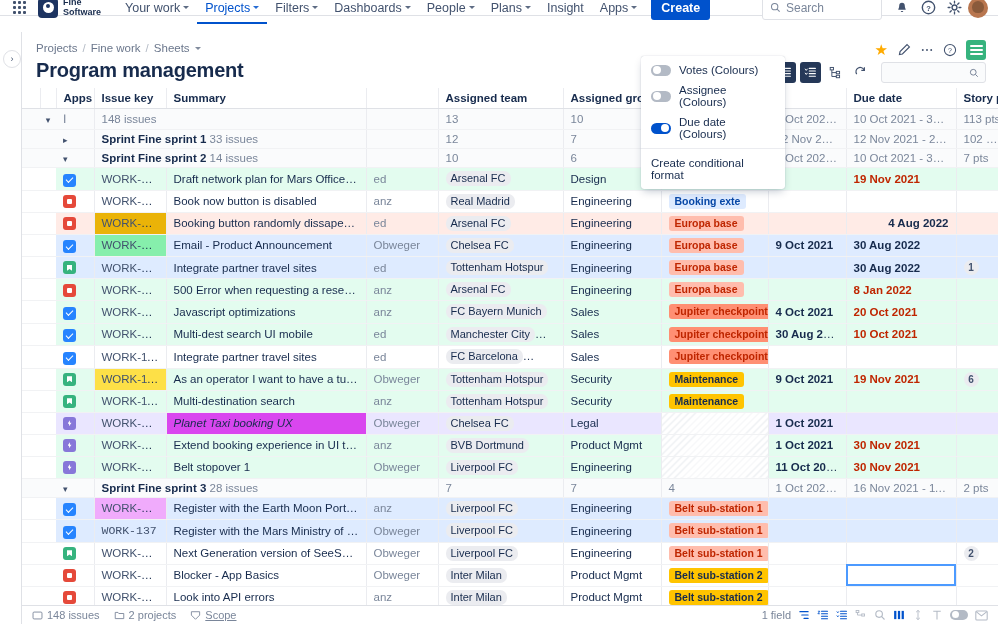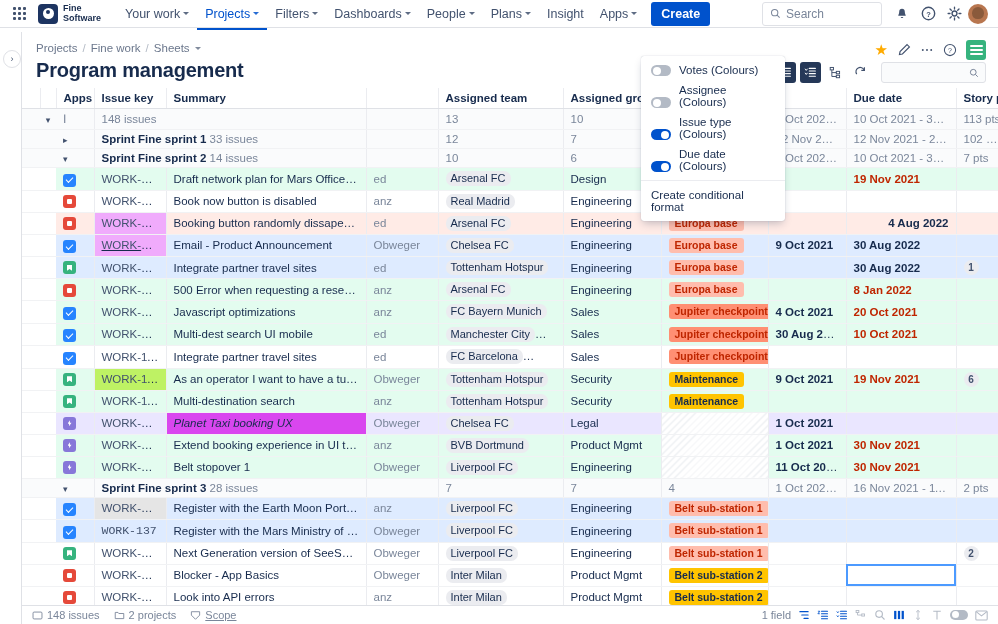--- a/index.html
+++ b/index.html
@@ -8,21 +8,21 @@
     width: 998px; height: 624px;
     overflow: hidden;
     font-family: "Liberation Sans", sans-serif;
     font-size: 12px;
     color: #172b4d;
     background: #fff;
   }
 
   
   .topnav {
-    height: 28px;
+    height: 16px;
     display: flex; align-items: center;
     border-bottom: 1px solid #dfe1e6;
     padding: 0 8px;
     background: #fff;
     position: relative;
   }
   .apps-grid {
     width: 22px; height: 22px;
     display: grid;
     grid-template-columns: repeat(3, 3px);
@@ -167,21 +167,21 @@
     background-image:repeating-linear-gradient(135deg,#fff,#fff 4px,#eef0f3 4px,#eef0f3 5px);
   }
   .cell-selected{outline:2px solid #4c9aff;outline-offset:-2px;}
 
   
   .menu{
     position:absolute;left:641px;top:56px;width:144px;background:#fff;
     border-radius:3px;box-shadow:0 4px 8px -2px rgba(9,30,66,.25),0 0 1px rgba(9,30,66,.31);
     z-index:50;padding:4px 0;
   }
-  .menu-item{display:flex;align-items:flex-end;gap:8px;padding:4px 10px;cursor:pointer;font-size:11.5px;color:#172b4d;}
+  .menu-item{display:flex;align-items:center;gap:8px;padding:4px 10px;cursor:pointer;font-size:11.5px;color:#172b4d;}
   .toggle{width:20px;height:11px;border-radius:6px;background:#b3bac5;position:relative;flex:none;}
   .toggle:after{content:"";position:absolute;top:1.5px;left:2px;width:8px;height:8px;border-radius:50%;background:#fff;}
   .toggle.on{background:#0052cc;}
   .toggle.on:after{left:10px;}
   .menu-sep{height:1px;background:#ebecf0;margin:4px 0;}
 
   
   .footer{
     height:19px;border-top:1px solid #dfe1e6;display:flex;align-items:center;
     padding:0 10px;gap:14px;font-size:11px;color:#7a869a;background:#fff;
@@ -473,36 +473,36 @@
             <td style="background: rgb(255, 255, 255);"><span class="ep" style="background: rgb(222, 235, 255); color: rgb(7, 71, 166);">Booking exte</span></td>
             <td style="background: rgb(255, 255, 255);"></td>
             <td style="background: rgb(255, 255, 255);"></td>
             <td style="background: rgb(255, 255, 255);"></td>
             <td style="background: rgb(255, 255, 255);"></td>
           </tr>
           <tr>
             <td class="c-gut"></td>
             <td class="c-exp"></td>
             <td style="background: rgb(255, 235, 230);"><span class="ti ti-bug"></span></td>
-            <td style="background: #f0abfc;"><span class="key">WORK-123</span></td>
+            <td style="background: #eab308;"><span class="key">WORK-123</span></td>
             <td style="background: rgb(255, 235, 230);">Booking button randomly dissapears</td>
             <td style="color: rgb(122, 134, 154); background: rgb(255, 235, 230);">ed</td>
             <td style="background: rgb(255, 235, 230);"><span class="lozenge lz-grey">Arsenal FC</span></td>
             <td style="background: rgb(255, 235, 230);">Engineering</td>
             <td style="background: rgb(255, 235, 230);"><span class="ep" style="background: rgb(255, 189, 173); color: rgb(191, 38, 0);">Europa base</span></td>
             <td style="background: rgb(255, 235, 230);"></td>
             <td style="background: rgb(255, 235, 230); text-align: right;"><span class="date-dk">4 Aug 2022</span></td>
             <td style="background: rgb(255, 235, 230);"></td>
             <td style="background: rgb(255, 235, 230);"></td>
           </tr>
           <tr>
             <td class="c-gut"></td>
             <td class="c-exp"></td>
             <td style="background: rgb(222, 235, 255);"><span class="ti ti-task"></span></td>
-            <td style="background: #f0abfc; text-decoration: underline;"><span class="key">WORK-126</span></td>
+            <td style="background: #86efac;"><span class="key">WORK-126</span></td>
             <td style="background: rgb(222, 235, 255);">Email - Product Announcement</td>
             <td style="color: rgb(122, 134, 154); background: rgb(222, 235, 255);">Obweger</td>
             <td style="background: rgb(222, 235, 255);"><span class="lozenge lz-grey">Chelsea FC</span></td>
             <td style="background: rgb(222, 235, 255);">Engineering</td>
             <td style="background: rgb(222, 235, 255);"><span class="ep" style="background: rgb(255, 189, 173); color: rgb(191, 38, 0);">Europa base</span></td>
             <td style="background: rgb(222, 235, 255);"><span class="date-dk">9 Oct 2021</span></td>
             <td style="background: rgb(222, 235, 255);"><span class="date-dk">30 Aug 2022</span></td>
             <td style="background: rgb(222, 235, 255);"></td>
             <td style="background: rgb(222, 235, 255);"></td>
           </tr>
@@ -578,21 +578,21 @@
             <td style="background: rgb(255, 255, 255);"><span class="ep" style="background: rgb(255, 143, 115); color: rgb(191, 38, 0);">Jupiter checkpoint</span></td>
             <td style="background: rgb(255, 255, 255);"></td>
             <td style="background: rgb(255, 255, 255);"></td>
             <td style="background: rgb(255, 255, 255);"></td>
             <td style="background: rgb(255, 255, 255);"></td>
           </tr>
           <tr>
             <td class="c-gut"></td>
             <td class="c-exp"></td>
             <td style="background: rgb(227, 252, 239);"><span class="ti ti-story"></span></td>
-            <td style="background: #bef264;"><span class="key">WORK-117</span></td>
+            <td style="background: #fde047;"><span class="key">WORK-117</span></td>
             <td style="background: rgb(227, 252, 239);">As an operator I want to have a turbo butt…</td>
             <td style="color: rgb(122, 134, 154); background: rgb(227, 252, 239);">Obweger</td>
             <td style="background: rgb(227, 252, 239);"><span class="lozenge lz-grey">Tottenham Hotspur</span></td>
             <td style="background: rgb(227, 252, 239);">Security</td>
             <td style="background: rgb(227, 252, 239);"><span class="ep" style="background: rgb(255, 196, 0); color: rgb(23, 43, 77);">Maintenance</span></td>
             <td style="background: rgb(227, 252, 239);"><span class="date-dk">9 Oct 2021</span></td>
             <td style="background: rgb(227, 252, 239);"><span class="date-red">19 Nov 2021</span></td>
             <td style="background: rgb(227, 252, 239);"><span class="pts-badge">6</span></td>
             <td style="background: rgb(227, 252, 239);"></td>
           </tr>
@@ -667,21 +667,21 @@
             <td>4</td>
             <td>1 Oct 2021 - 11 Oct 2021</td>
             <td>16 Nov 2021 - 11 Jan 2022</td>
             <td>2 pts</td>
             <td></td>
           </tr>
           <tr>
             <td class="c-gut"></td>
             <td class="c-exp"></td>
             <td style="background: rgb(222, 235, 255);"><span class="ti ti-task"></span></td>
-            <td style="background: #e5e5e5;"><span class="key">WORK-135</span></td>
+            <td style="background: #f0abfc;"><span class="key">WORK-135</span></td>
             <td style="background: rgb(222, 235, 255);">Register with the Earth Moon Port Authority</td>
             <td style="color: rgb(122, 134, 154); background: rgb(222, 235, 255);">anz</td>
             <td style="background: rgb(222, 235, 255);"><span class="lozenge lz-grey">Liverpool FC</span></td>
             <td style="background: rgb(222, 235, 255);">Engineering</td>
             <td style="background: rgb(222, 235, 255);"><span class="ep" style="background: rgb(255, 189, 173); color: rgb(191, 38, 0);">Belt sub-station 1</span></td>
             <td style="background: rgb(222, 235, 255);"></td>
             <td style="background: rgb(222, 235, 255);"></td>
             <td style="background: rgb(222, 235, 255);"></td>
             <td style="background: rgb(222, 235, 255);"></td>
           </tr>
@@ -832,21 +832,17 @@
     <div class="menu-item">
       <span class="toggle"></span>
       <span>Votes (Colours)</span>
     </div>
     <div class="menu-item">
       <span class="toggle"></span>
       <span>Assignee (Colours)</span>
     </div>
     <div class="menu-item">
       <span class="toggle on"></span>
-      <span>Issue type (Colours)</span>
-    </div>
-    <div class="menu-item">
-      <span class="toggle on"></span>
       <span>Due date (Colours)</span>
     </div>
     <div class="menu-sep"></div>
     <div class="menu-item" style="padding-left: 10px;">Create conditional format</div>
   </div>
 
 </body></html>

